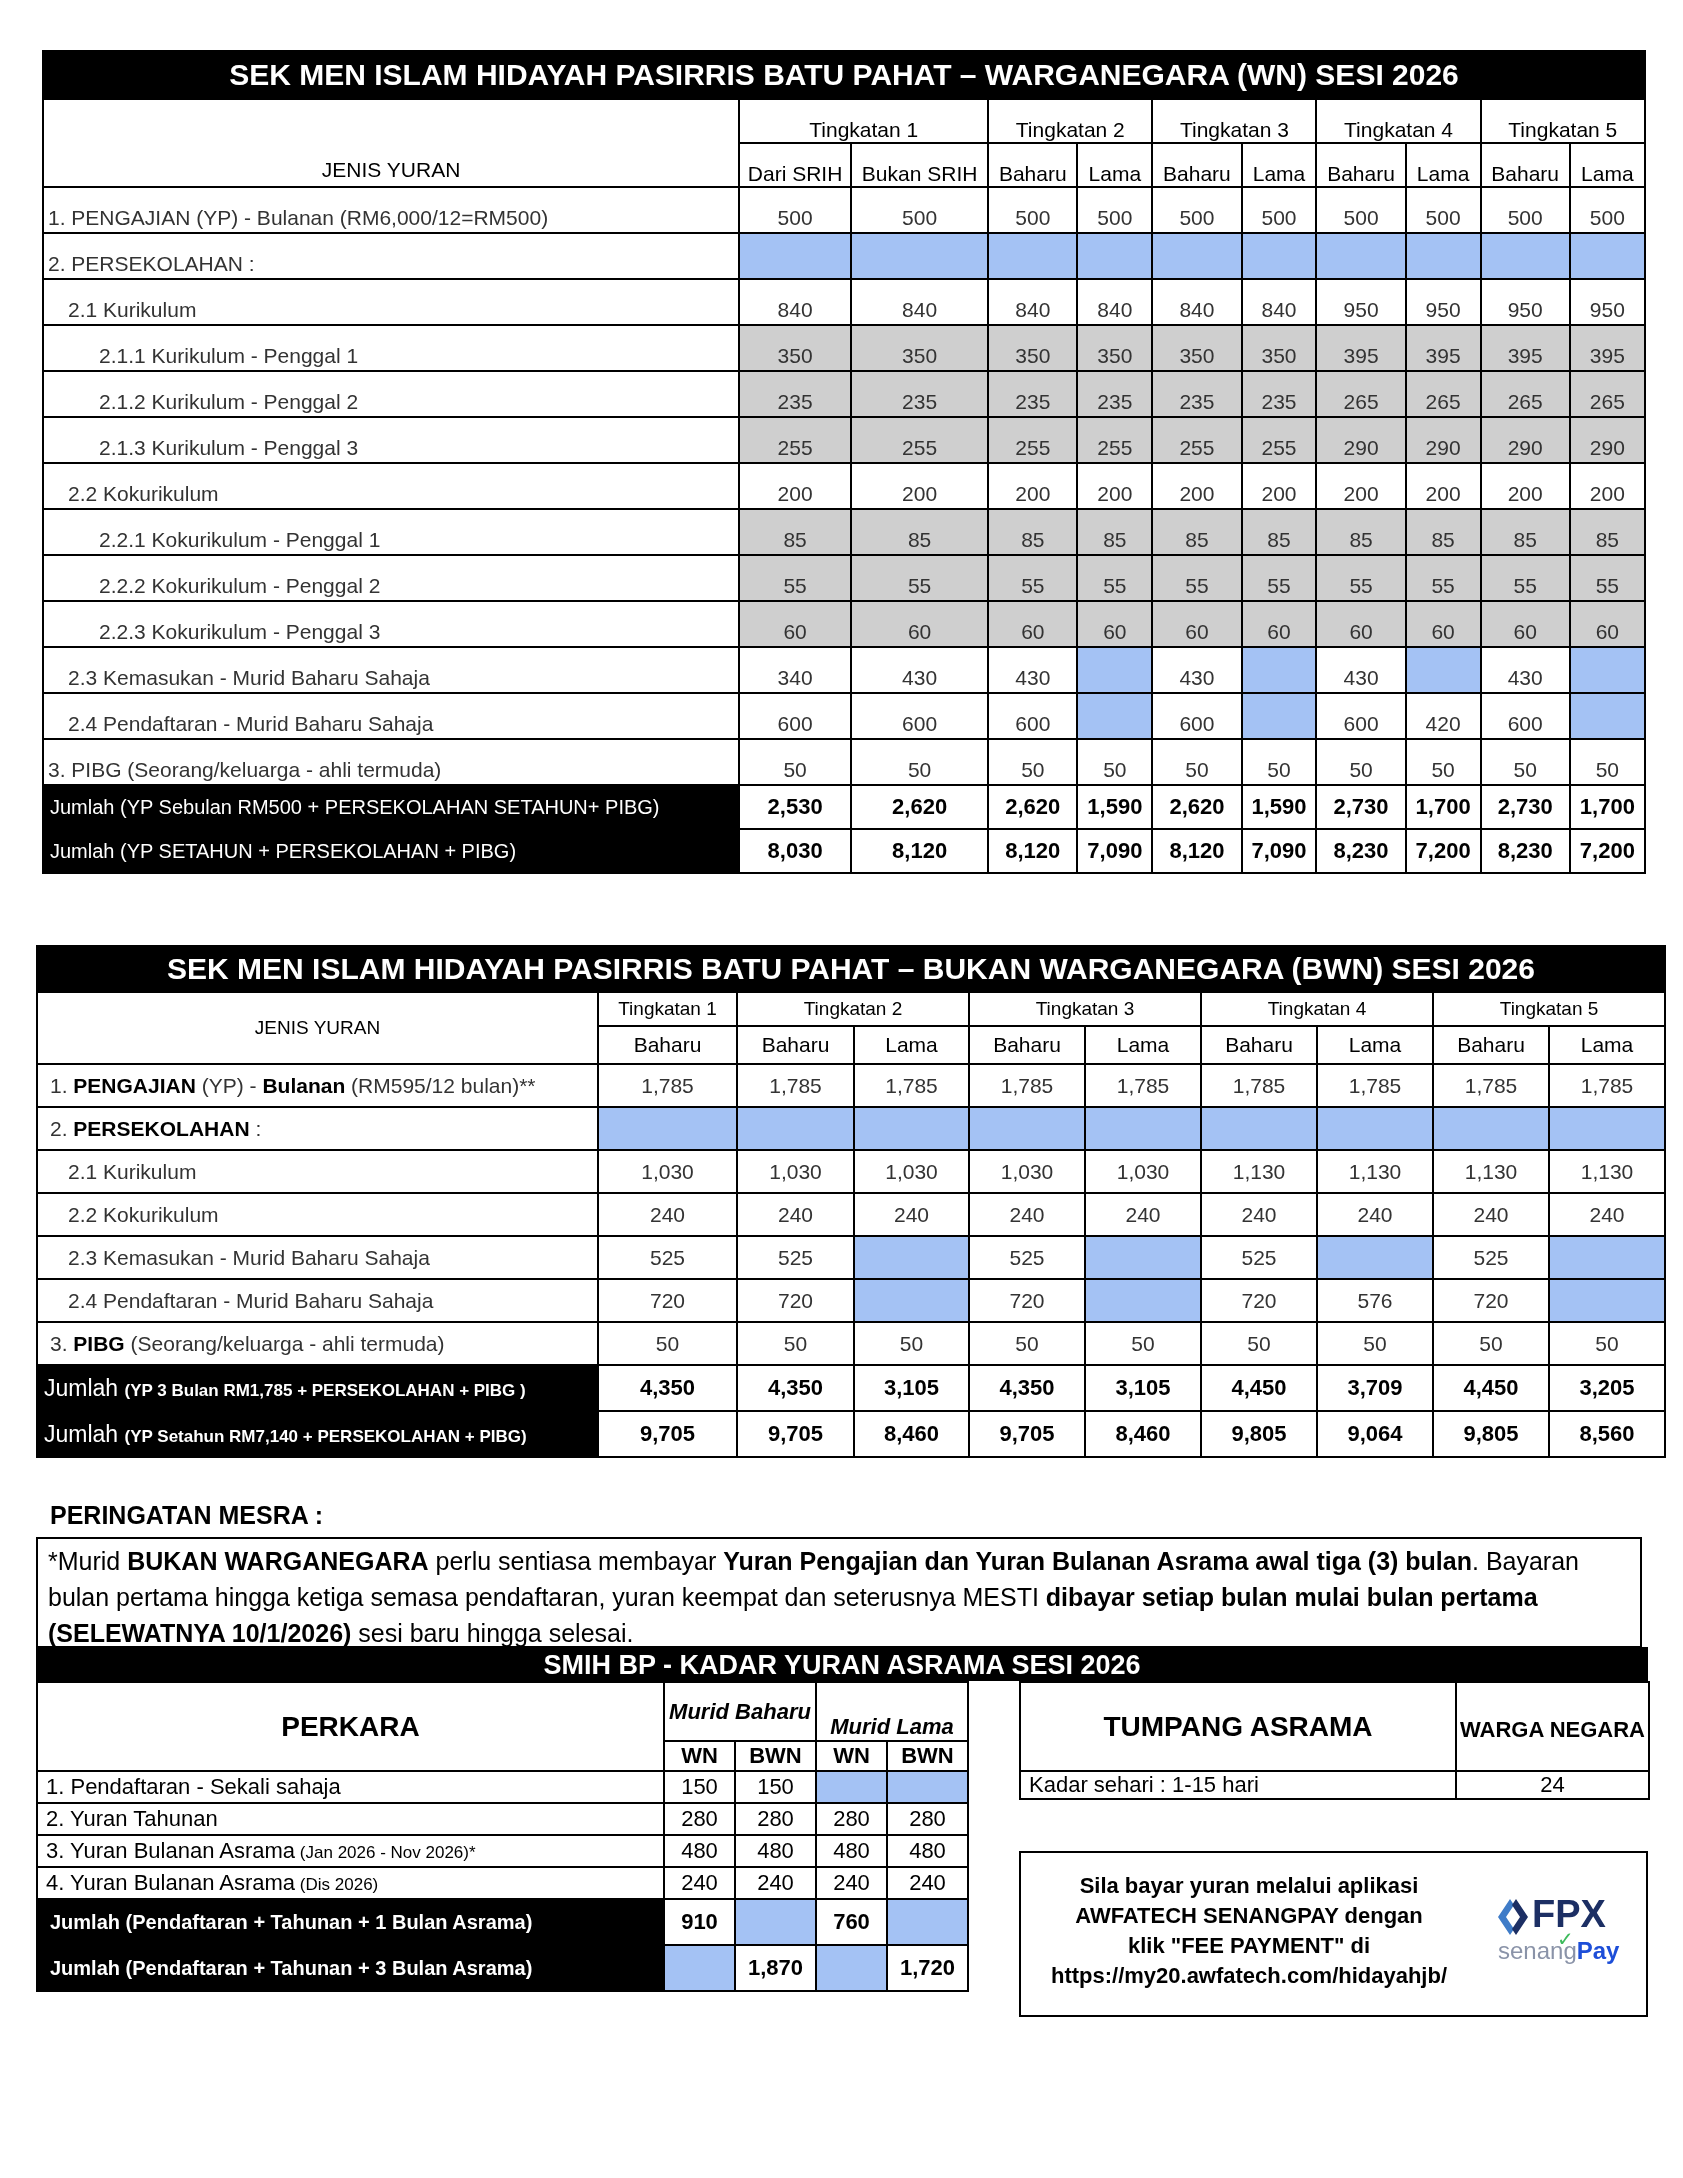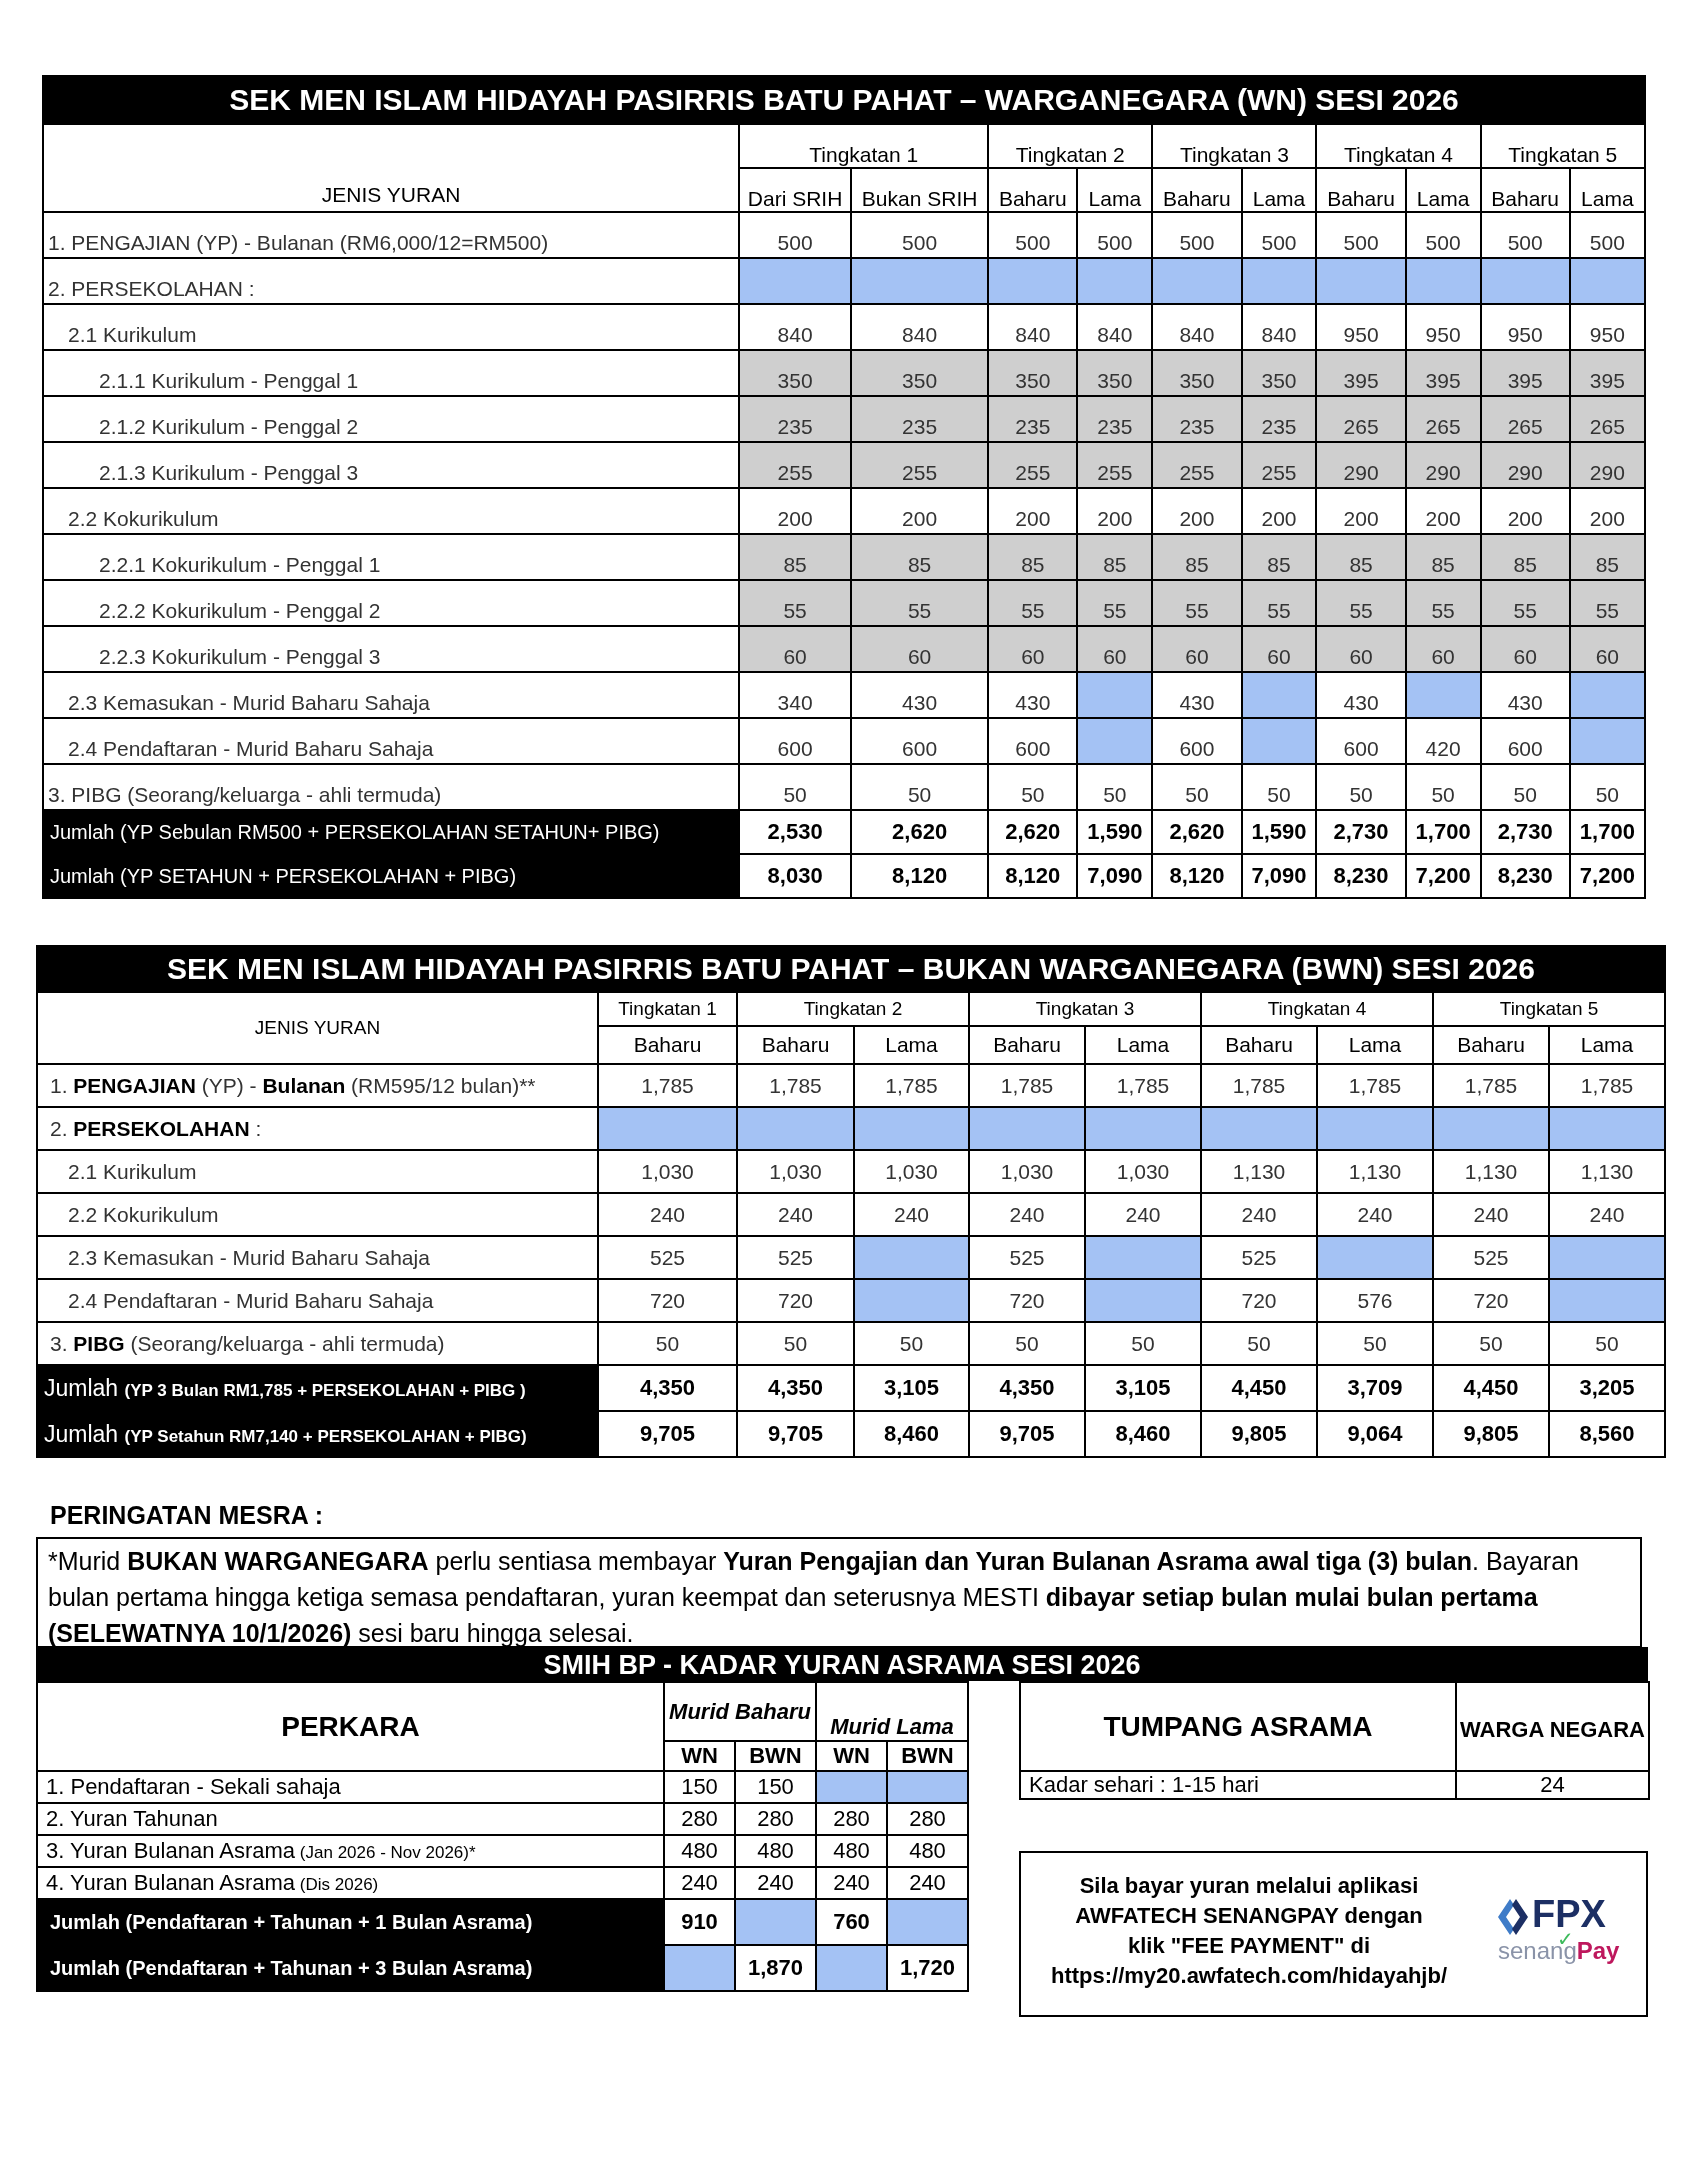--- a/index.html
+++ b/index.html
@@ -9,21 +9,21 @@
   .title-bar { background:#000; color:#fff; font-weight:bold; text-align:center; }
   .num { text-align:center; font-size:21px; color:#333; }
   .gray { background:#cfcfcf; }
   .blue { background:#a4c2f4; }
   .lbl { font-size:21px; color:#333; text-align:left; }
   .tot-lbl { background:#000; color:#fff; font-size:20px; text-align:left; padding-left:6px; }
   .tot { text-align:center; font-weight:bold; font-size:22px; background:#fff; }
   .hdr { text-align:center; font-size:21px; }
 
   
-  #wn { position:absolute; left:42px; top:75px; width:1604px; }
+  #wn { position:absolute; left:42px; top:50px; width:1604px; }
   #wn .title-bar { font-size:30px; height:46px; }
   #wn tr.h1 td { height:42px; }
   #wn tr.h2 td { height:42px; }
   #wn tr.r td { height:42px; }
   #wn tr.t td { height:42px; }
   #wn td.lbl { padding-left:4px; vertical-align:bottom; padding-bottom:2px; }
   #wn td.num { vertical-align:bottom; padding-bottom:2px; }
   .ind1 { padding-left:24px !important; }
   .ind2 { padding-left:55px !important; }
 
@@ -53,21 +53,21 @@
   #asrama .tot-lbl { font-size:20px; font-weight:bold; padding-left:12px; }
 
   #tumpang { position:absolute; left:1019px; top:1681px; }
   #tumpang td { font-size:22px; }
   #pay { position:absolute; left:1019px; top:1851px; width:629px; height:166px; border:2px solid #000; box-sizing:border-box; }
   #pay-text { position:absolute; left:10px; top:18px; width:436px; text-align:center; font-size:22px; font-weight:bold; line-height:30px; }
   #fpx { position:absolute; left:475px; top:40px; width:119px; height:79px; }
   .fpx-word { position:absolute; left:36px; top:0; font-size:38px; font-weight:bold; color:#1c2f64; }
   .fpx-chev { position:absolute; left:0; top:4px; }
   .sp { position:absolute; left:2px; top:44px; font-size:24px; color:#8a93a8; }
-  .sp .pay { color:#be185d; font-weight:bold; }
+  .sp .pay { color:#1d4ed8; font-weight:bold; }
   .tick { position:absolute; left:61px; top:34px; color:#3dbb5c; font-size:20px; }
 </style>
 </head>
 <body>
 
 <table id="wn">
   <colgroup>
     <col style="width:492px">
       <col style="width:79px">
       <col style="width:97px">

